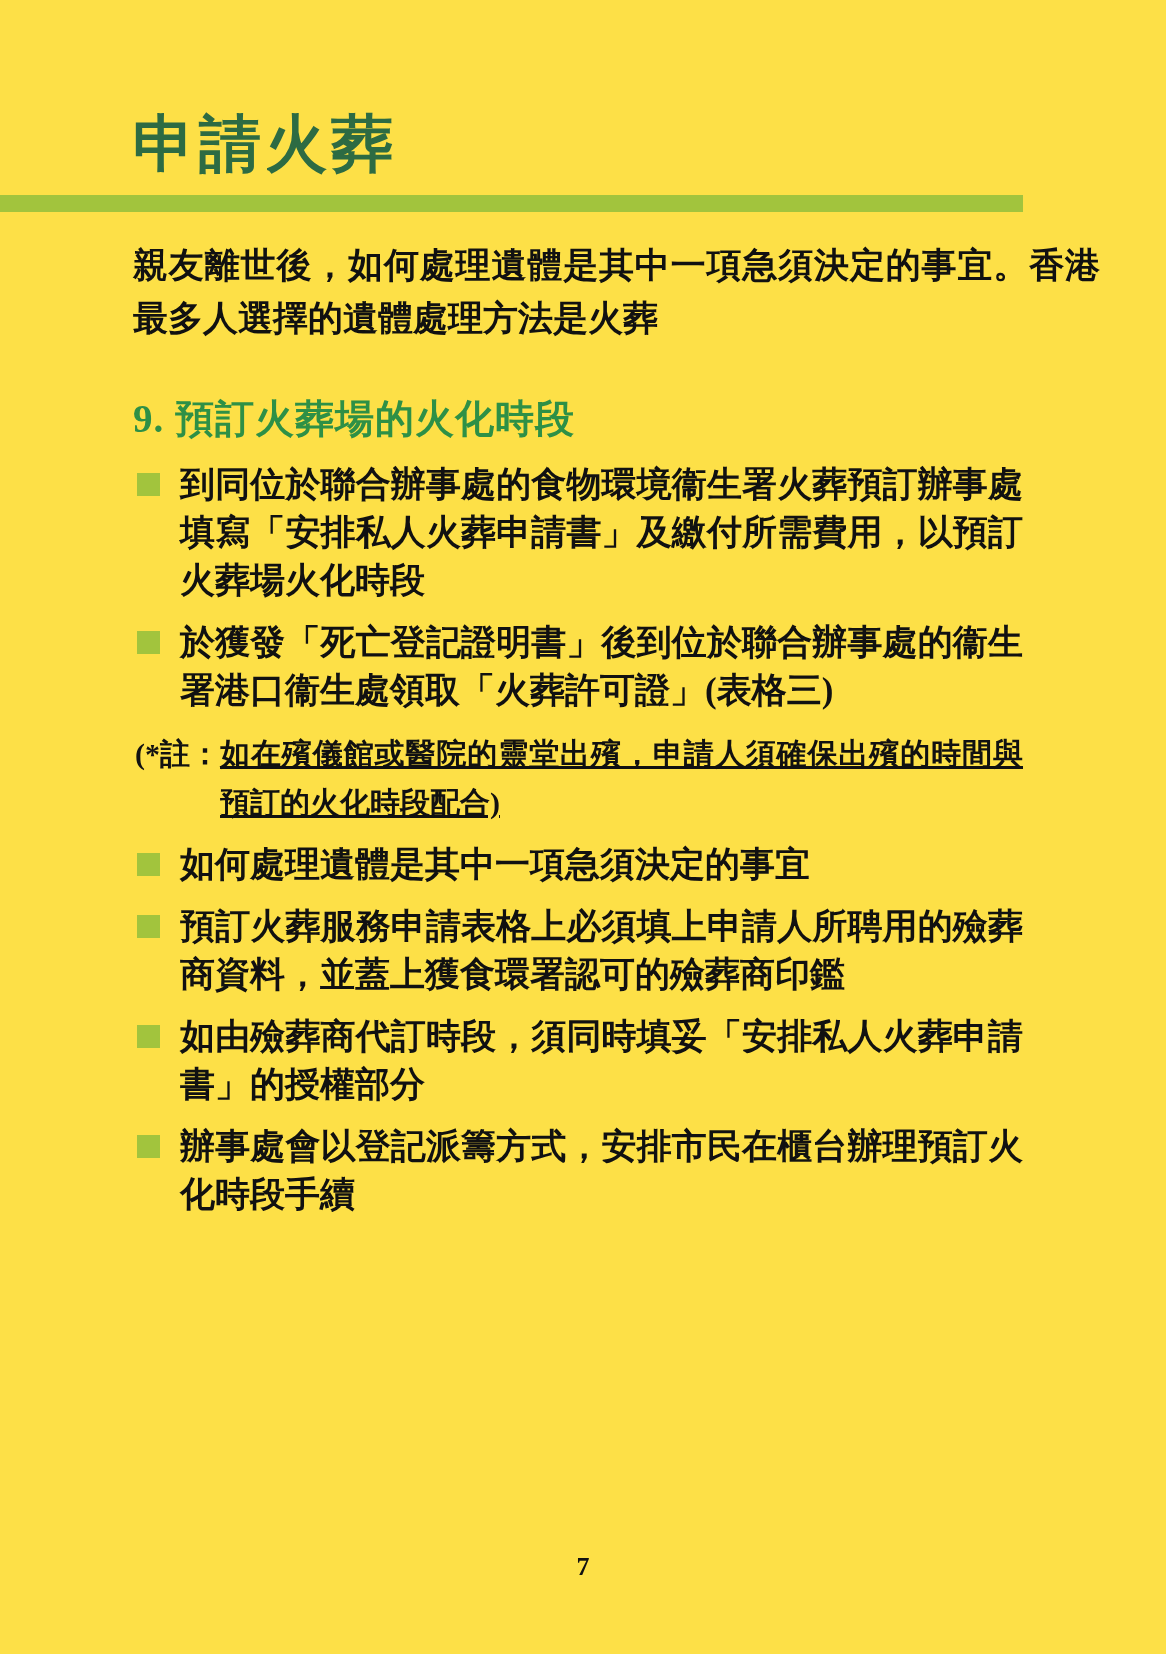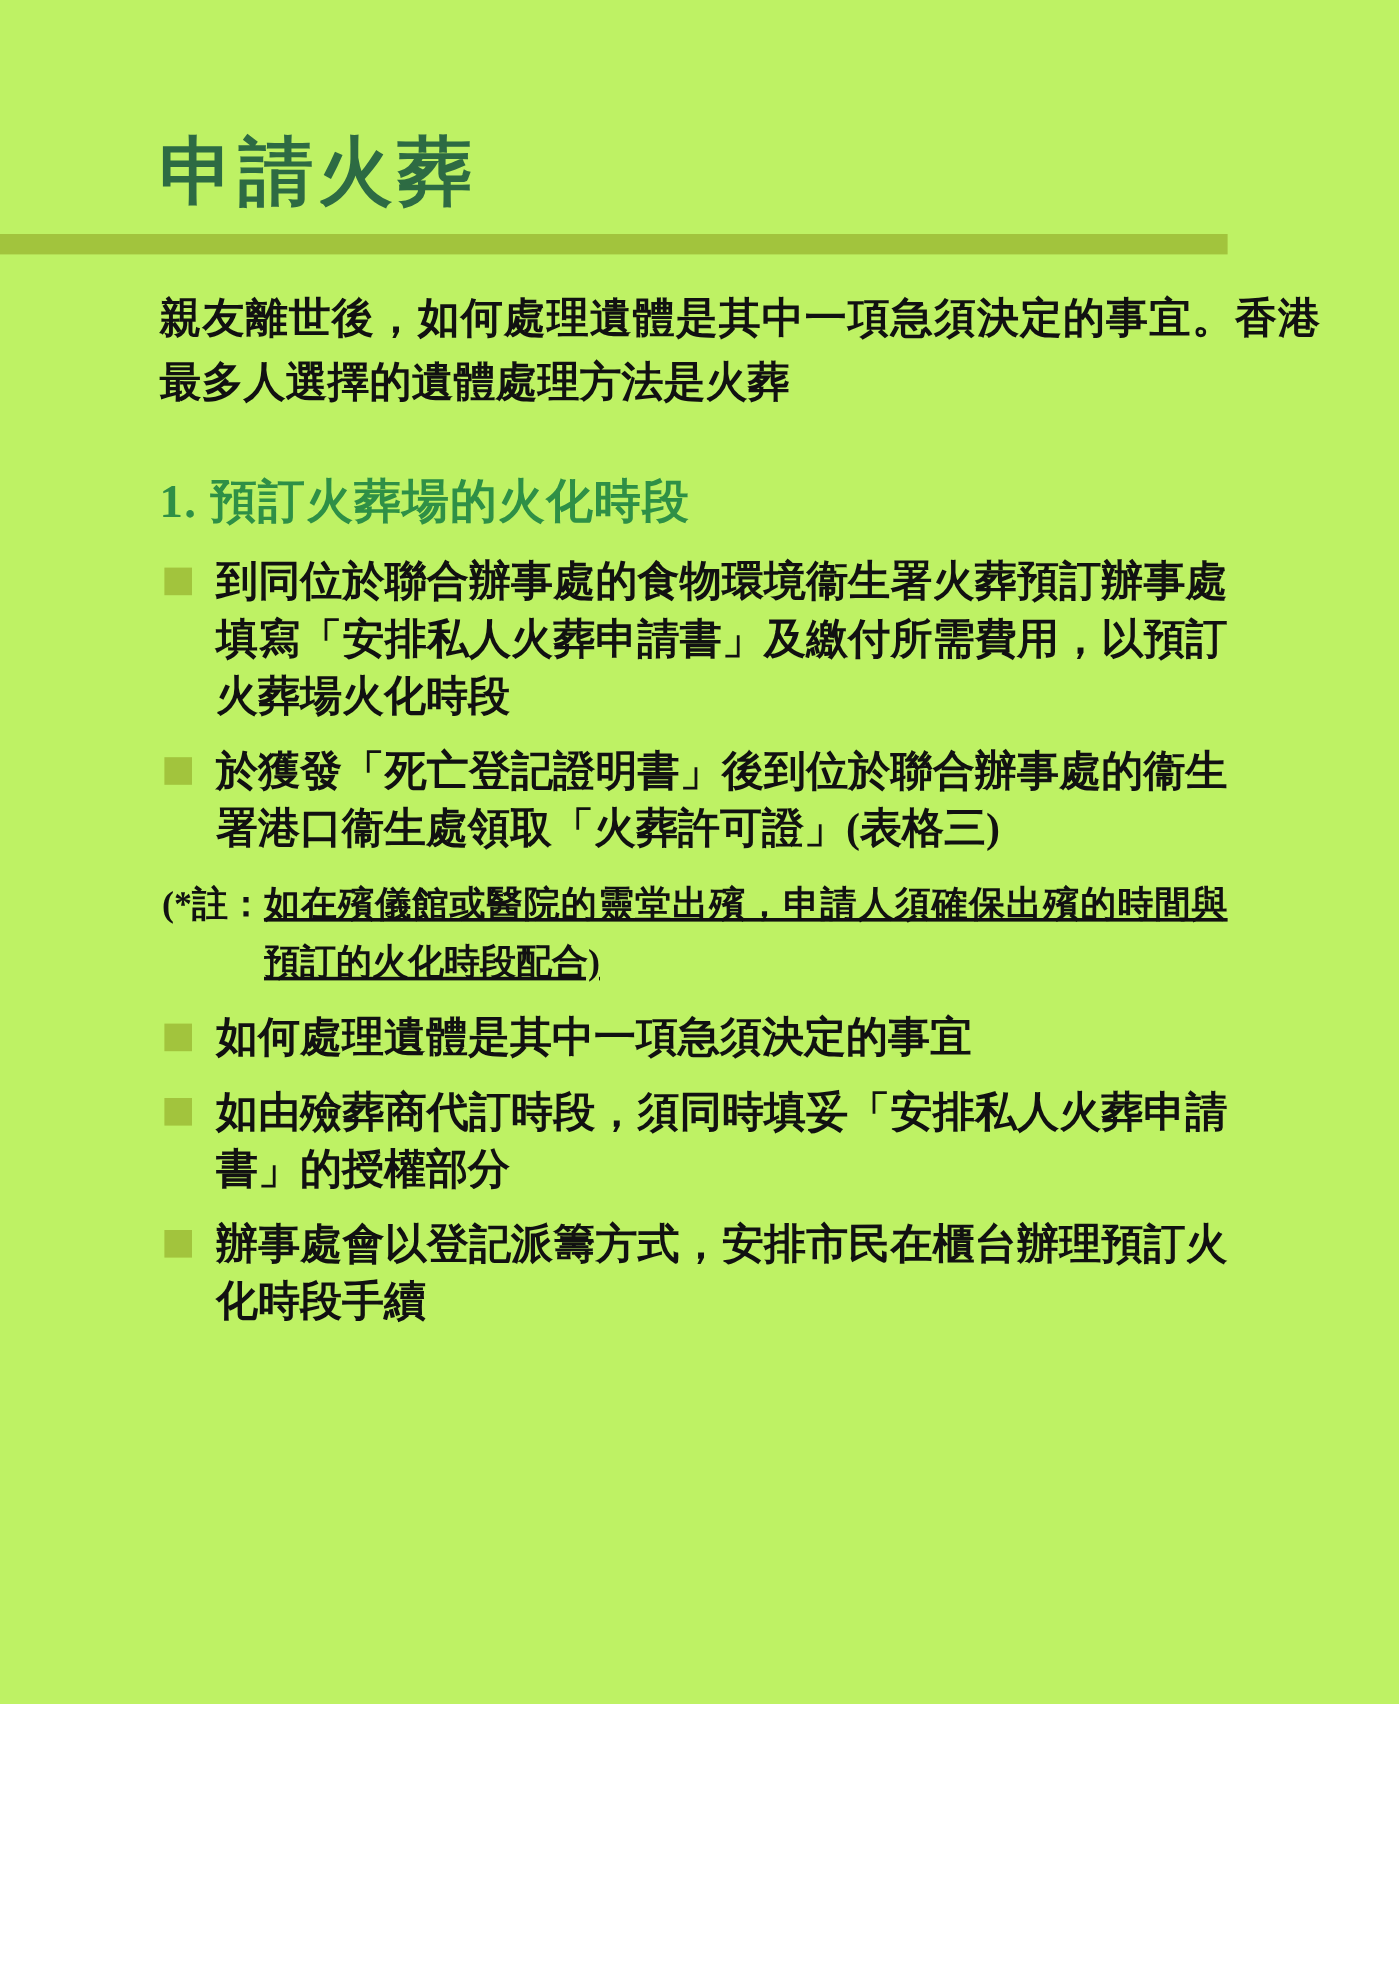--- a/index.html
+++ b/index.html
@@ -3,22 +3,22 @@
 <meta charset="utf-8">
 <style>
   html, body {
     margin: 0;
     padding: 0;
     background: #ffffff;
   }
   .page {
     position: relative;
     width: 1166px;
-    height: 1420px;
-    background: #bef264;
+    height: 1654px;
+    background: #fde047;
     overflow: hidden;
     font-family: "Liberation Serif", "DejaVu Serif", serif;
     font-weight: bold;
     color: #111111;
   }
   .doc-title {
     margin: 0;
     padding: 110px 0 0 133px;
     font-size: 62px;
     line-height: 1.1;
@@ -93,21 +93,21 @@
 <body>
 
 <div class="page">
 
   <h1 class="doc-title">申請火葬</h1>
 
   <div class="accent-bar"></div>
 
   <p class="intro">親友離世後，如何處理遺體是其中一項急須決定的事宜。香港最多人選擇的遺體處理方法是火葬</p>
 
-  <h2 class="section-heading">1. 預訂火葬場的火化時段</h2>
+  <h2 class="section-heading">9. 預訂火葬場的火化時段</h2>
 
   <div class="bullets">
 
     <div class="bullet">
       <span class="sq"></span>
       <span class="bullet-text">到同位於聯合辦事處的食物環境衞生署火葬預訂辦事處填寫「安排私人火葬申請書」及繳付所需費用，以預訂火葬場火化時段</span>
     </div>
 
     <div class="bullet">
       <span class="sq"></span>
@@ -117,20 +117,24 @@
     <div class="note">
       <span class="note-prefix">(*註：</span>
       <span class="note-body">如在殯儀館或醫院的靈堂出殯，申請人須確保出殯的時間與預訂的火化時段配合)</span>
     </div>
 
     <div class="bullet">
       <span class="sq"></span>
       <span class="bullet-text">如何處理遺體是其中一項急須決定的事宜</span>
     </div>
 
+    <div class="bullet">
+      <span class="sq"></span>
+      <span class="bullet-text">預訂火葬服務申請表格上必須填上申請人所聘用的殮葬商資料，並蓋上獲食環署認可的殮葬商印鑑</span>
+    </div>
 
     <div class="bullet">
       <span class="sq"></span>
       <span class="bullet-text">如由殮葬商代訂時段，須同時填妥「安排私人火葬申請書」的授權部分</span>
     </div>
 
     <div class="bullet">
       <span class="sq"></span>
       <span class="bullet-text">辦事處會以登記派籌方式，安排市民在櫃台辦理預訂火化時段手續</span>
     </div>

